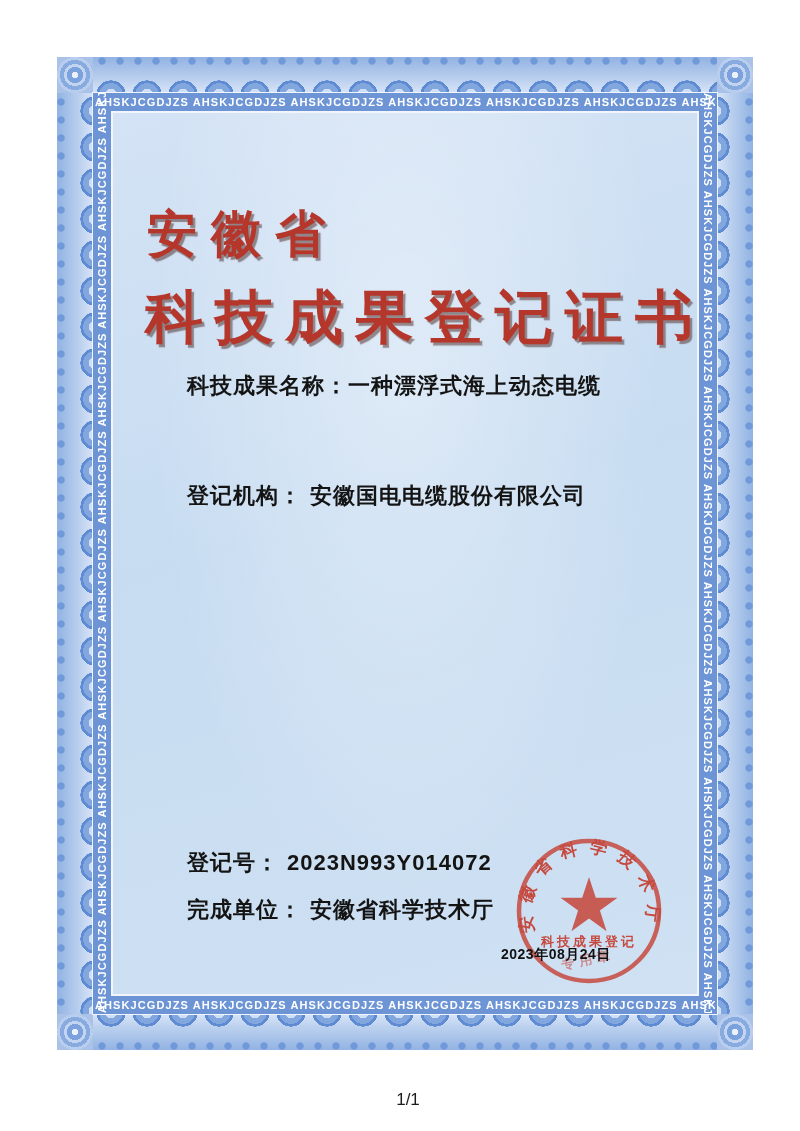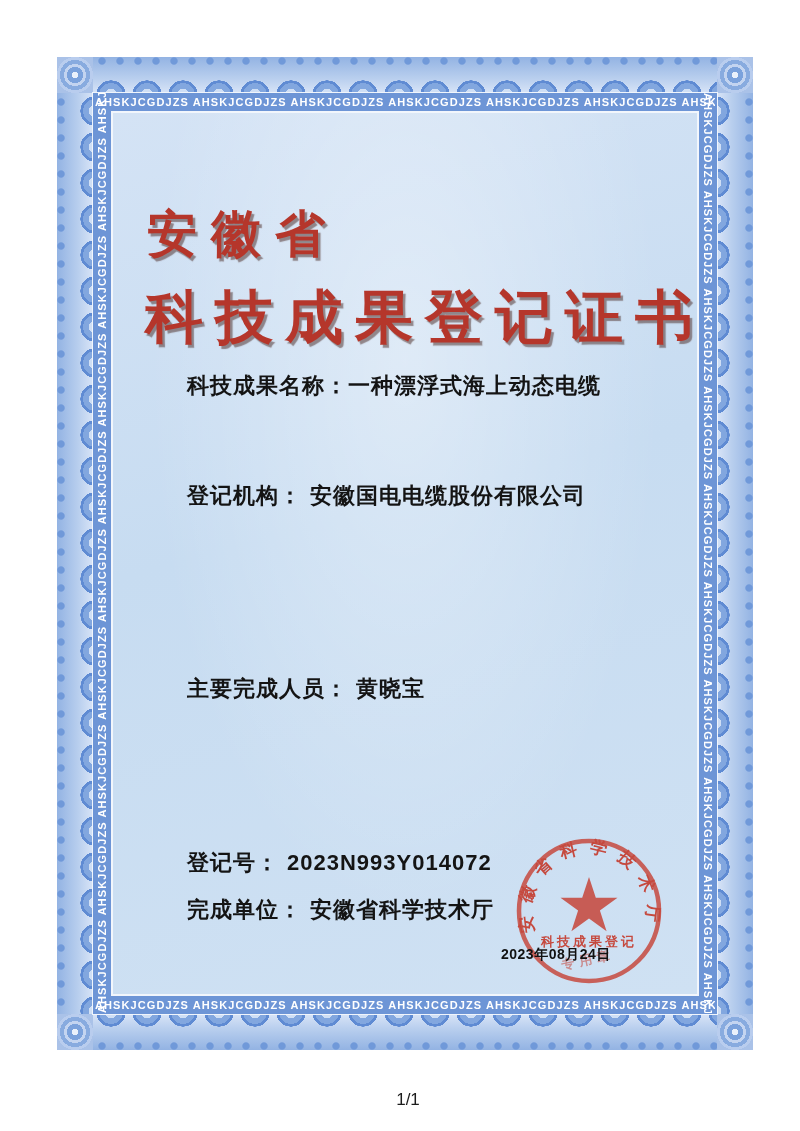--- a/index.html
+++ b/index.html
@@ -112,23 +112,20 @@
     <div class="inner">
       <div class="title t1">安徽省</div>
       <div class="title t2">科技成果登记证书</div>
 
       <div class="field f1">
         <span class="lbl">科技成果名称：</span><span class="val">一种漂浮式海上动态电缆</span>
       </div>
       <div class="field f2">
         <span class="lbl">登记机构：</span><span class="val gap">安徽国电电缆股份有限公司</span>
       </div>
-      <div class="field f3">
-        <span class="lbl">主要完成人员：</span><span class="val gap">黄晓宝</span>
-      </div>
       <div class="field f4">
         <span class="lbl">登记号：</span><span class="val gap">2023N993Y014072</span>
       </div>
       <div class="field f5">
         <span class="lbl">完成单位：</span><span class="val gap">安徽省科学技术厅</span>
       </div>
 
       <svg class="seal" viewBox="0 0 160 160">
         <defs>
           <path id="sealArc" d="M 27.4 104.5 A 58 58 0 1 1 132.6 104.5" fill="none"></path>

